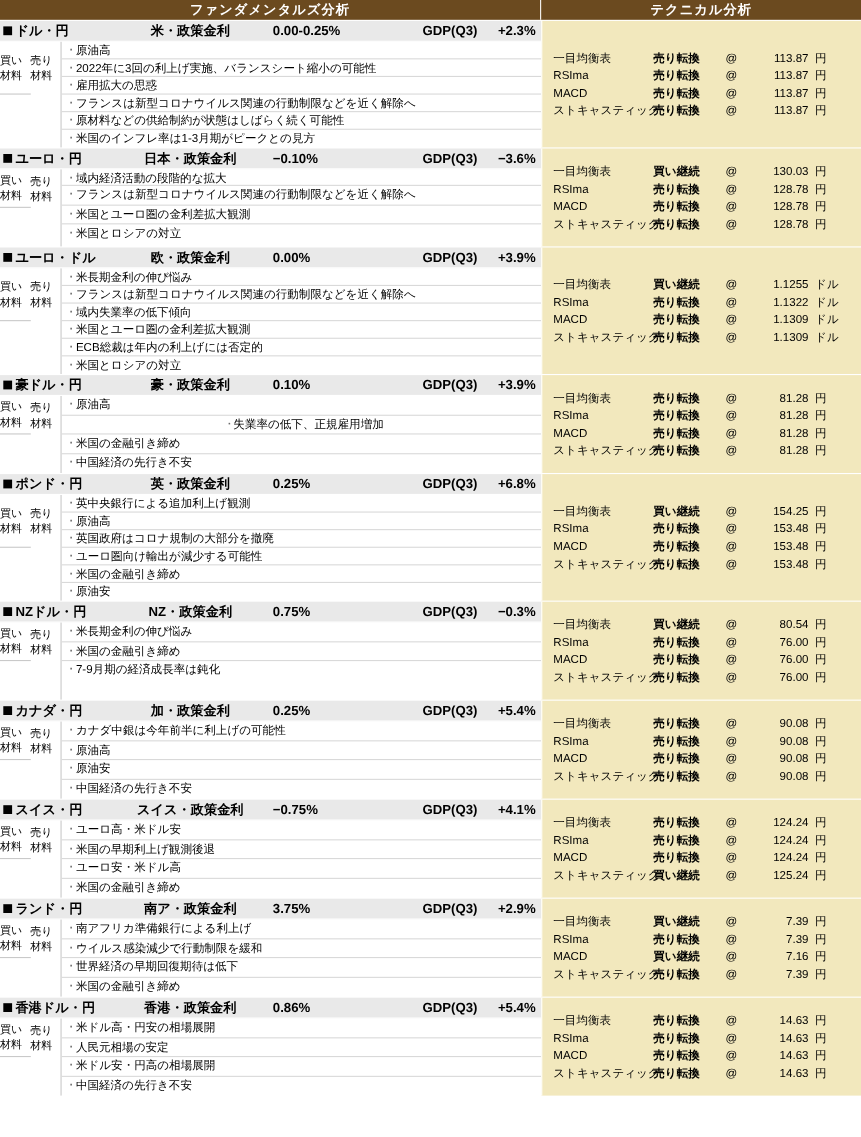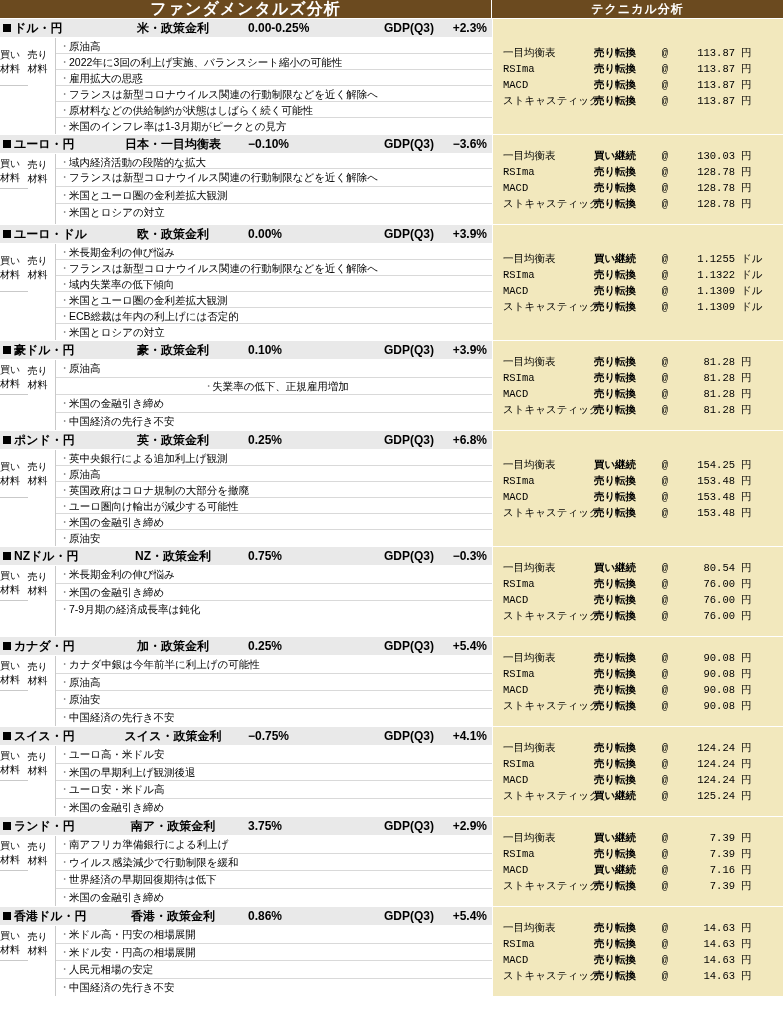--- a/index.html
+++ b/index.html
@@ -18,21 +18,21 @@
   
   .top-header {
     display: flex;
     width: 783px;
     height: 18px;
   }
   .hdr-fund {
     width: 492px;
     background: #6b4a1f;
     color: #ffffff;
-    font-size: 16px;
+    font-size: 12px;
     font-weight: bold;
     letter-spacing: 1px;
     display: flex;
     align-items: center;
     justify-content: center;
     border-right: 1px solid #ffffff;
   }
   .hdr-tech {
     width: 291px;
     background: #6b4a1f;
@@ -50,21 +50,20 @@
     width: 783px;
     border-top: 1px solid #ffffff;
     display: flex;
   }
   .left-col { width: 492px; }
   .right-col {
     width: 291px;
     background: #f2e8bd;
     border-left: 1px solid #ffffff;
     position: relative;
-    font-family: Liberation Mono, monospace;
   }
 
   
   .pair-title {
     height: 19px;
     background: #e9e9e9;
     border-bottom: 1px solid #ffffff;
     display: flex;
     align-items: center;
     font-size: 12px;
@@ -240,21 +239,21 @@
               <span class="tech-unit">円</span>
             </div>
           </div>
         </div>
       </div>
       <div class="pair-block">
         <div class="left-col">
           <div class="pair-title">
             <span class="sq"></span>
             <span class="pair-name">ユーロ・円</span>
-            <span class="rate-label">日本・一目均衡表</span>
+            <span class="rate-label">日本・政策金利</span>
             <span class="rate-val">−0.10%</span>
             <span class="gdp-label">GDP(Q3)</span>
             <span class="gdp-val">−3.6%</span>
           </div>
           <div class="mat-table" style="height: 70px;">
             <div class="mat-side">
               <div class="mat-side-cell" style="height: 35px;">買い材料</div>
               <div class="mat-side-cell" style="height: 35px;">売り材料</div>
             </div>
             <div class="mat-lines">
@@ -703,22 +702,22 @@
             <span class="gdp-label">GDP(Q3)</span>
             <span class="gdp-val">+5.4%</span>
           </div>
           <div class="mat-table" style="height: 70px;">
             <div class="mat-side">
               <div class="mat-side-cell" style="height: 35px;">買い材料</div>
               <div class="mat-side-cell" style="height: 35px;">売り材料</div>
             </div>
             <div class="mat-lines">
               <div class="mat-line buy" style="height: 17.5px; line-height: 17.5px;"><span class="bullet">･</span><span>米ドル高・円安の相場展開</span></div>
+              <div class="mat-line buy" style="height: 17.5px; line-height: 17.5px;"><span class="bullet">･</span><span>人民元相場の安定</span></div>
               <div class="mat-line sell" style="height: 17.5px; line-height: 17.5px;"><span class="bullet">･</span><span>米ドル安・円高の相場展開</span></div>
-              <div class="mat-line buy" style="height: 17.5px; line-height: 17.5px;"><span class="bullet">･</span><span>人民元相場の安定</span></div>
               <div class="mat-line sell" style="height: 17.5px; line-height: 17.5px;"><span class="bullet">･</span><span>中国経済の先行き不安</span></div>
             </div>
           </div>
         </div>
         <div class="right-col" style="height: 89px;">
           <div class="tech-table" style="padding-top: 12.5px;">
             <div class="tech-row">
               <span class="tech-ind">一目均衡表</span>
               <span class="tech-sig">売り転換</span>
               <span class="tech-at">@</span>

